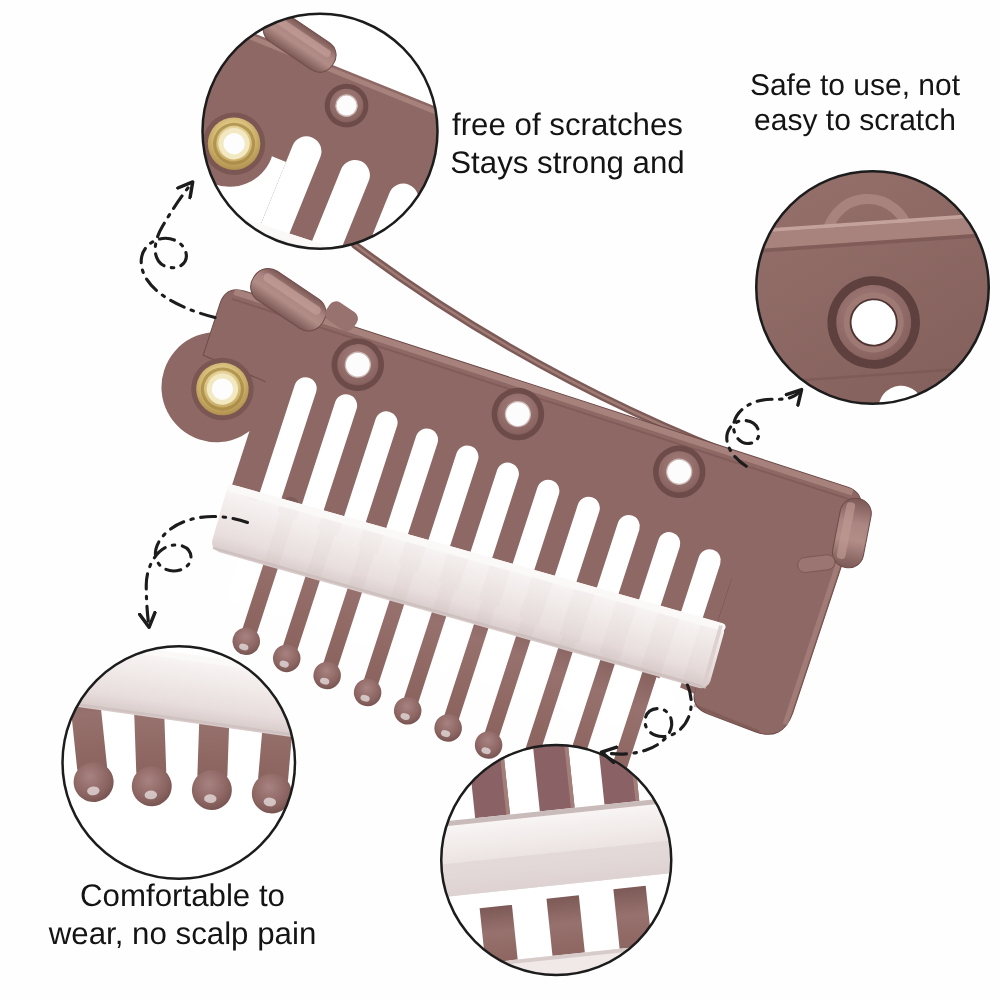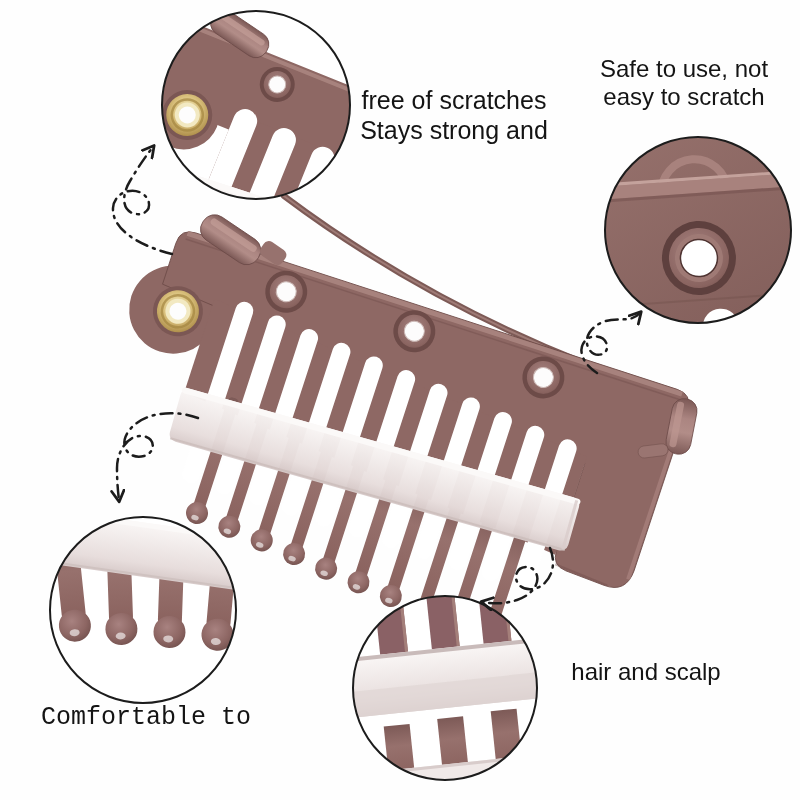--- a/index.html
+++ b/index.html
@@ -9,21 +9,21 @@
     font-family:"Liberation Sans","DejaVu Sans",sans-serif;
   }
   .stage{position:absolute;inset:0;}
   .caption{
     position:absolute;text-align:center;color:var(--text-black,#141414);
     line-height:1.18;font-weight:400;
   }
   .caption span{display:block;}
   #caption-top-left{left:320px;top:86px;width:268px;font-size:25px;}
   #caption-top-right{left:566px;top:55px;width:236px;font-size:24px;}
-  #caption-bottom-left{left:16px;top:703px;width:260px;font-size:25px;font-family:Liberation Mono, monospace;}
+  #caption-bottom-left{left:16px;top:703px;width:260px;font-size:25px;}
   #caption-bottom-right{left:546px;top:658px;width:200px;font-size:24px;}
   .ln{stroke:var(--line-black,#1c1c1c);}
   .circ-stroke{fill:none;stroke:var(--line-black,#262626);stroke-width:2;}
 </style>
 </head>
 <body>
 
 <div class="stage">
 <svg width="800" height="800" viewBox="0 0 800 800">
   <defs>
@@ -355,16 +355,16 @@
 <div class="caption" id="caption-top-left">
   <span>free of scratches</span>
   <span>Stays strong and</span>
 </div>
 <div class="caption" id="caption-top-right">
   <span>Safe to use, not</span>
   <span>easy to scratch</span>
 </div>
 <div class="caption" id="caption-bottom-left">
   <span>Comfortable to</span>
+  <span>wear, no scalp pain</span>
 </div>
 <div class="caption" id="caption-bottom-right">
-  <span>hair and scalp</span>
 </div>
 
 </body></html>

